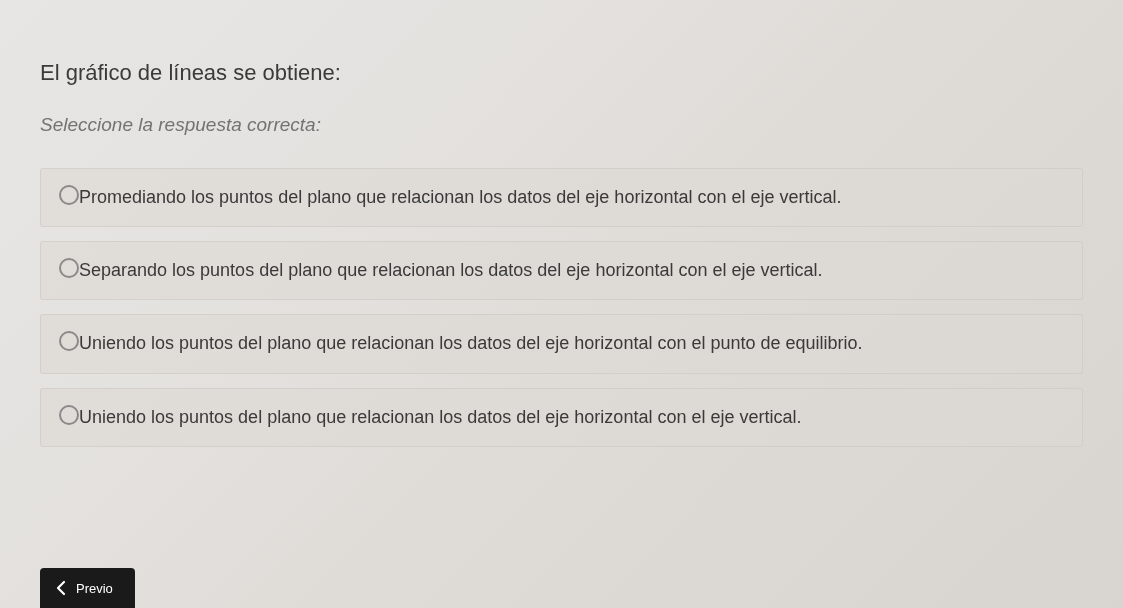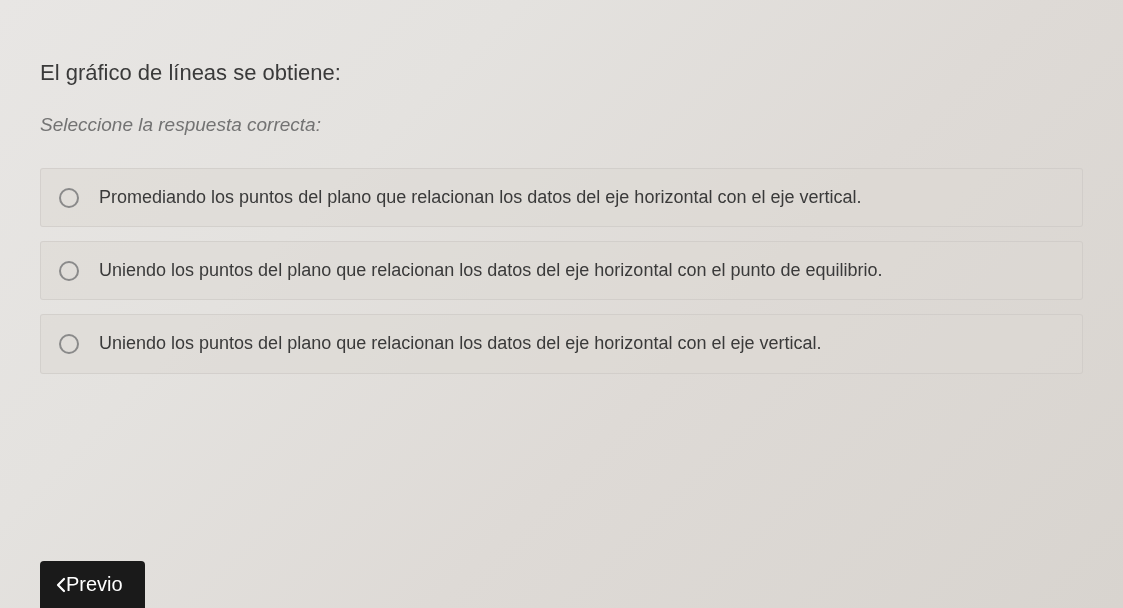--- a/index.html
+++ b/index.html
@@ -36,22 +36,20 @@
       display: flex;
       flex-direction: column;
       gap: 14px;
     }
     .option-row {
       background: rgba(220, 216, 212, 0.55);
       border: 1px solid rgba(200, 196, 192, 0.5);
       border-radius: 3px;
       padding: 16px 18px;
       display: flex;
-      align-items: center;
-      gap: 20px;
       cursor: pointer;
     }
     .radio {
       width: 20px;
       height: 20px;
       border: 2px solid #8a8a8a;
       border-radius: 50%;
       flex-shrink: 0;
       background: transparent;
     }
@@ -64,45 +62,50 @@
     .footer {
       position: absolute;
       left: 40px;
       bottom: 0;
     }
     .prev-button {
       background: #1a1a1a;
       color: #ffffff;
       border: none;
       padding: 12px 22px 12px 16px;
-      font-size: 20px;
+      font-size: 13px;
       font-weight: 500;
       border-radius: 4px 4px 0 0;
       display: inline-flex;
       align-items: center;
+      gap: 10px;
       cursor: pointer;
     }
     .chevron-left {
       display: inline-block;
     }
     .chevron-left svg {
       display: block;
     }
   </style>
 </head>
 <body>
 
 <div class="container">
   <h1 class="question-title">El gráfico de líneas se obtiene:</h1>
   <p class="instruction">Seleccione la respuesta correcta:</p>
 
   <div class="options">
     <div class="option-row">
       <span class="radio"></span>
       <span class="option-text">Promediando los puntos del plano que relacionan los datos del eje horizontal con el eje vertical.</span>
+    </div>
+    <div class="option-row">
+      <span class="radio"></span>
+      <span class="option-text">Separando los puntos del plano que relacionan los datos del eje horizontal con el eje vertical.</span>
     </div>
     <div class="option-row">
       <span class="radio"></span>
       <span class="option-text">Uniendo los puntos del plano que relacionan los datos del eje horizontal con el punto de equilibrio.</span>
     </div>
     <div class="option-row">
       <span class="radio"></span>
       <span class="option-text">Uniendo los puntos del plano que relacionan los datos del eje horizontal con el eje vertical.</span>
     </div>
   </div>

